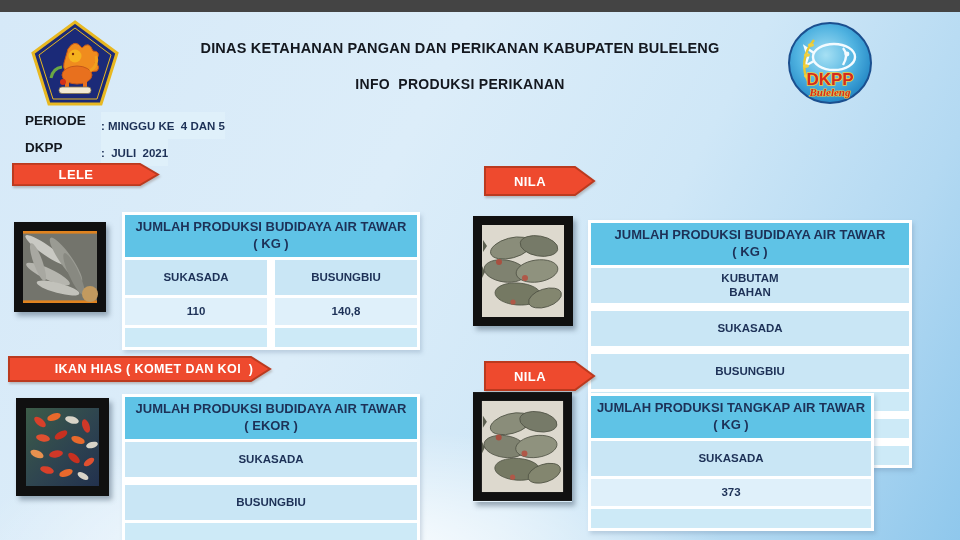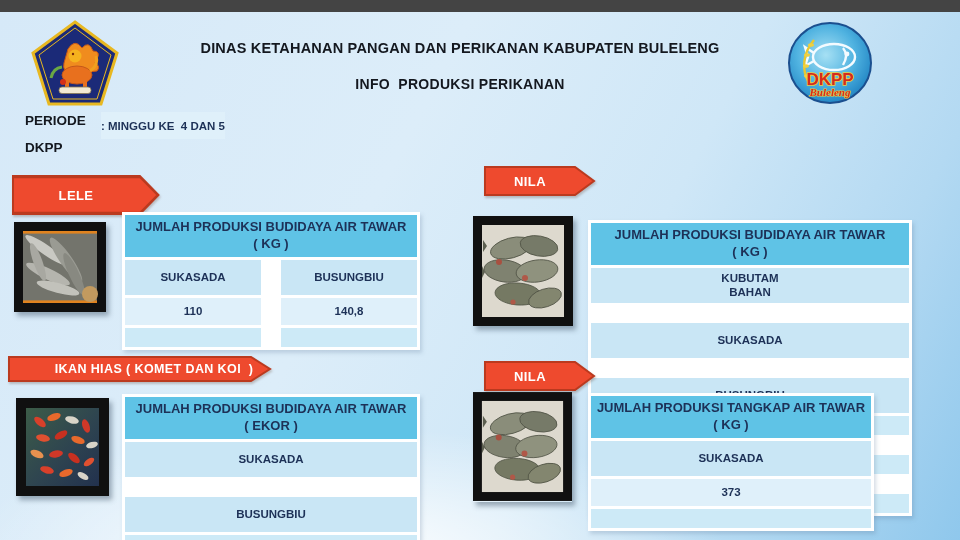--- a/index.html
+++ b/index.html
@@ -25,21 +25,21 @@
 
   
   .tag { position:absolute; filter:drop-shadow(1px 2px 1px rgba(80,40,20,.25)); }
   .tag svg { display:block; width:100%; height:100%; }
   .tag polygon { fill:#ee4a2e; stroke:#bb3a1f; stroke-width:2; }
   .tag span {
     position:absolute; left:0; right:20px; top:0; bottom:0;
     display:flex; align-items:center; justify-content:center;
     color:#fff; font-weight:bold; font-size:13px; letter-spacing:.4px; white-space:pre;
   }
-  .tag-lele  { left:12px;  top:163px; width:148px; height:40px; }
+  .tag-lele  { left:12px;  top:151px; width:148px; height:23px; }
   .tag-nila1 { left:484px; top:154px; width:112px; height:30px; }
   .tag-hias  { left:8px;   top:344px; width:264px; height:26px; }
   .tag-hias span { font-size:12.5px;padding-left:48px; }
   .tag-nila2 { left:484px; top:349px; width:112px; height:30px; }
 
   
   .photo { position:absolute; box-shadow:3px 4px 5px rgba(60,80,100,.45); }
   .photo svg { display:block; width:100%; height:100%; }
   .photo-lele  { left:14px;  top:210px; width:92px;  height:90px;  }
   .photo-nila1 { left:473px; top:204px; width:100px; height:110px; }
@@ -54,21 +54,21 @@
   }
   .t-lele  { left:122px; top:200px; width:298px; }
   .t-nila1 { left:588px; top:208px; width:324px; }
   .t-hias  { left:122px; top:382px; width:298px; }
   .t-nila2 { left:588px; top:381px; width:286px; }
   .thead {
     background:#5fc3e6; color:#1d3157; text-align:center;
     font-weight:bold; font-size:13px; line-height:1.3; padding:4px 2px; min-height:38px;
     display:flex; flex-direction:column; justify-content:center;
   }
-  .cols { display:grid; gap:20px; }
+  .cols { display:grid; gap:8px; }
   .c1 { grid-template-columns:1fr; }
   .c2 { grid-template-columns:1fr 1fr; }
   .c3 { grid-template-columns:1fr; }
   .col-h, .val, .cell-empty {
     display:flex; align-items:center; justify-content:center; text-align:center;
     font-family:Liberation Sans, sans-serif; font-weight:bold; color:#1d3157;
   }
   .col-h { background:#c9e6f5; min-height:35px; font-size:11.5px; line-height:1.25; white-space:pre-line; }
   .val   { background:#dff0fa; min-height:27px; font-size:11.5px; }
   .cell-empty { background:#cdeaf7; min-height:19px; }
@@ -130,20 +130,21 @@
     </svg>
   </div>
 
   <div class="period">
     <div class="row">
       <span class="lab">PERIODE</span>
       <span class="val">: MINGGU KE  4 DAN 5</span>
     </div>
     <div class="row">
       <span class="lab">DKPP</span>
+      <span class="val">:  JULI  2021</span>
     </div>
   </div>
 
   <div class="tag tag-lele">
     <svg viewBox="0 0 148 25" preserveAspectRatio="none">
       <polygon points="1,1 128,1 146,12.5 128,24 1,24"></polygon>
     </svg>
     <span>LELE</span>
   </div>
 

